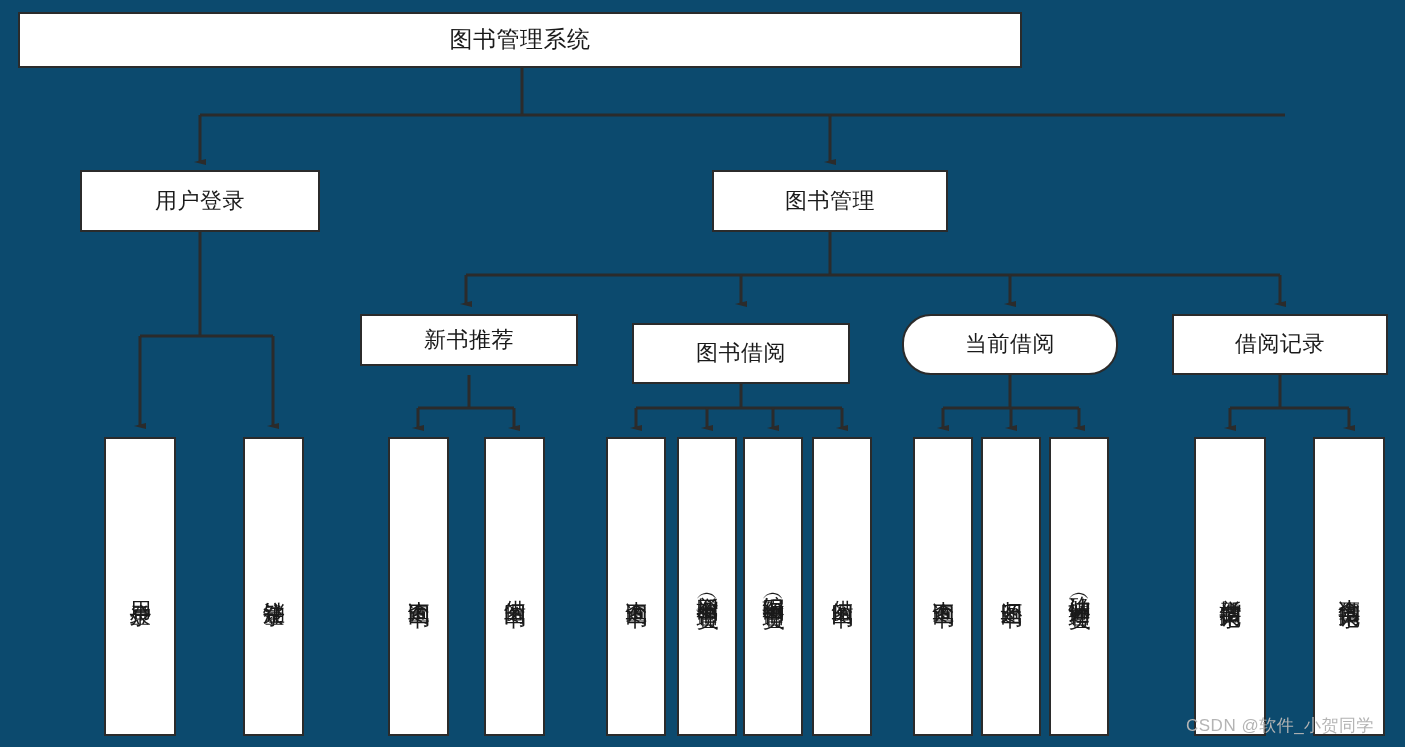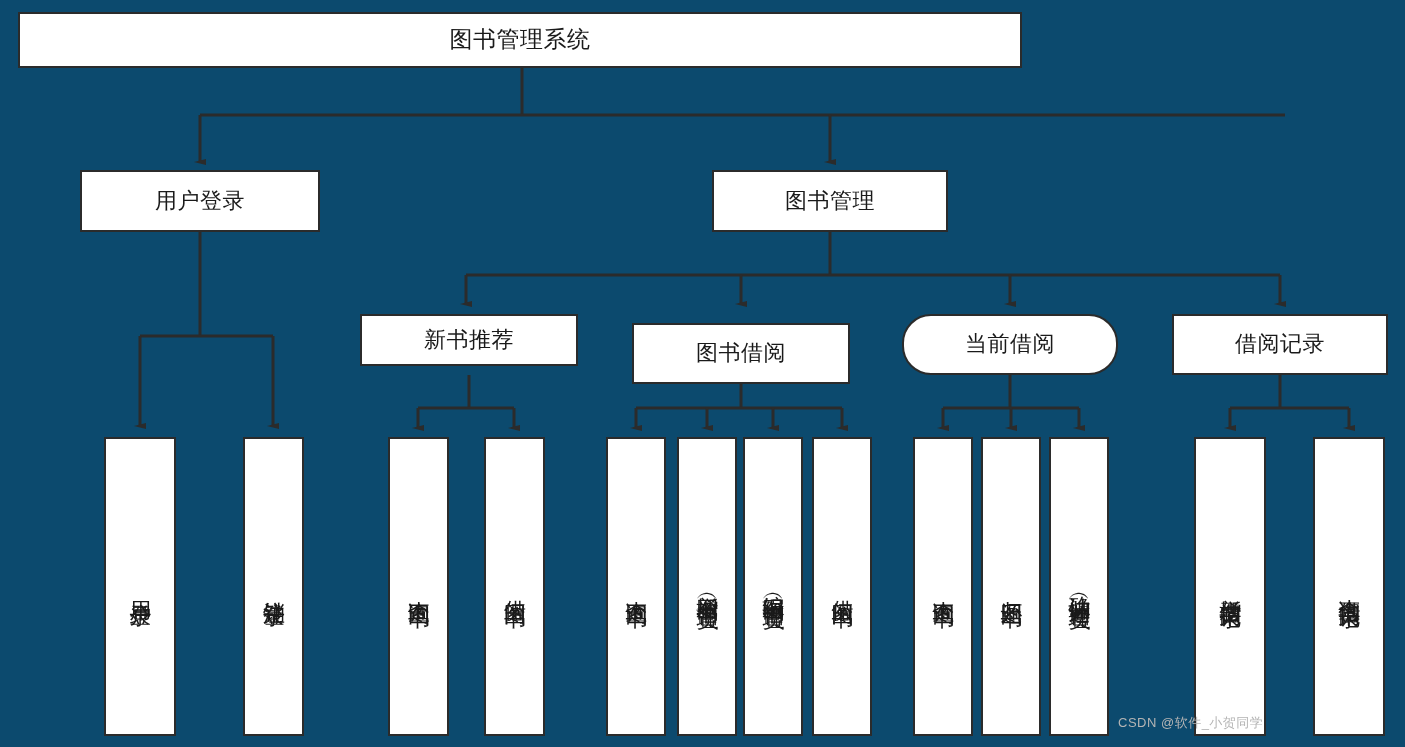--- a/index.html
+++ b/index.html
@@ -60,23 +60,23 @@
     writing-mode: vertical-rl;
     text-orientation: upright;
     font-size: 22px;
     line-height: 1.22;
     letter-spacing: 2px;
     max-height: 280px;
     white-space: normal;
   }
   .watermark {
     position: absolute;
-    left: 1118px;
+    left: 1186px;
     top: 714px;
-    font-size: 13px;
+    font-size: 17px;
     color: #b4b4b4;
     letter-spacing: 0.5px;
     white-space: nowrap;
     user-select: none;
   }
 </style>
 </head>
 <body>
 
 <div id="canvas">

